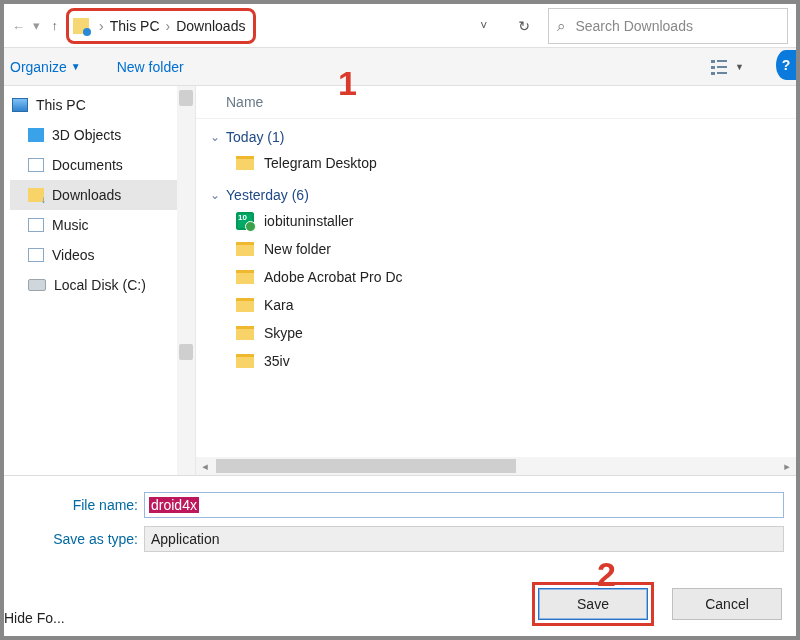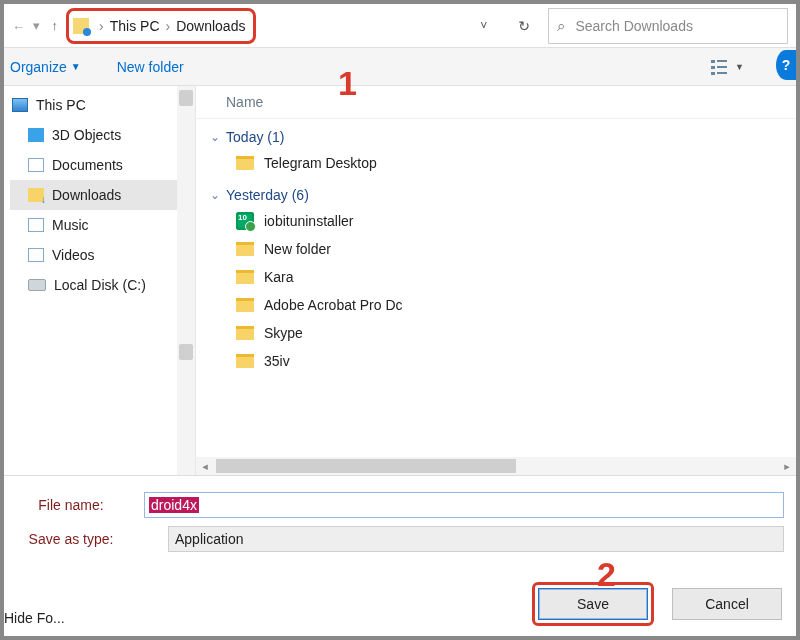--- a/index.html
+++ b/index.html
@@ -136,44 +136,44 @@
   .files-hscroll .hthumb { height:14px; background:#cfcfcf; width:300px; margin-left:2px;}
 
   
   .bottom {
     height:160px;
     padding:10px 12px 0 0;
     position:relative;
     background:#fff;
   }
   .form-row { display:flex; align-items:center; height:30px; margin:4px 0; }
-  .form-lbl { width:140px; text-align:center; padding-right:6px; color:#7f1d1d; }
+  .form-lbl { width:140px; text-align:right; padding-right:6px; color:#0369a1; }
   .fn-input {
     flex:1; height:26px; border:1px solid #9ab7e0;
     background:#fff;
     display:flex; align-items:center; padding:0 4px;
   }
   .fn-input .sel {
     background:#be185d; color:#fff; padding:0 2px;
   }
   .type-combo {
     flex:1; height:26px; border:1px solid #cfcfcf;
-    background:#eee; display:flex; align-items:center; padding:0 6px;margin-left:24px;
+    background:#eee; display:flex; align-items:center; padding:0 6px;
   }
   .btn-row {
     position:absolute; right:14px; bottom:10px;
     display:flex; gap:18px; align-items:center;
   }
   .btn {
     width:110px; height:32px;
     background:#e9e9e9; border:1px solid #bfbfbf;
     display:flex; align-items:center; justify-content:center;
   }
   .btn.save { border:1px solid #2a72c7; box-shadow: inset 0 0 0 1px #8fb7e5; }
-  .save-wrap { border:3px solid #d93a2b; border-radius:6px; padding:3px; }
+  .save-wrap { border:3px solid #d93a2b; border-radius:0; padding:3px; }
   .hidefo { position:absolute; left:0; bottom:10px; }
   .annot2 {
     position:absolute; right:180px; bottom:42px;
     color:#d93a2b; font-weight:800; font-size:34px;
     font-family: Arial, sans-serif;
   }
 </style>
 </head>
 <body>
 
@@ -281,25 +281,25 @@
     <div class="file-item">
       <span class="ic-app" style="margin-right:10px;"></span>
       <span>iobituninstaller</span>
     </div>
     <div class="file-item">
       <span class="ic-fold"></span>
       <span>New folder</span>
     </div>
     <div class="file-item">
       <span class="ic-fold"></span>
+      <span>Adobe Acrobat Pro Dc</span>
+    </div>
+    <div class="file-item">
+      <span class="ic-fold"></span>
       <span>Kara</span>
-    </div>
-    <div class="file-item">
-      <span class="ic-fold"></span>
-      <span>Adobe Acrobat Pro Dc</span>
     </div>
     <div class="file-item">
       <span class="ic-fold"></span>
       <span>Skype</span>
     </div>
     <div class="file-item">
       <span class="ic-fold"></span>
       <span>35iv</span>
     </div>
 

